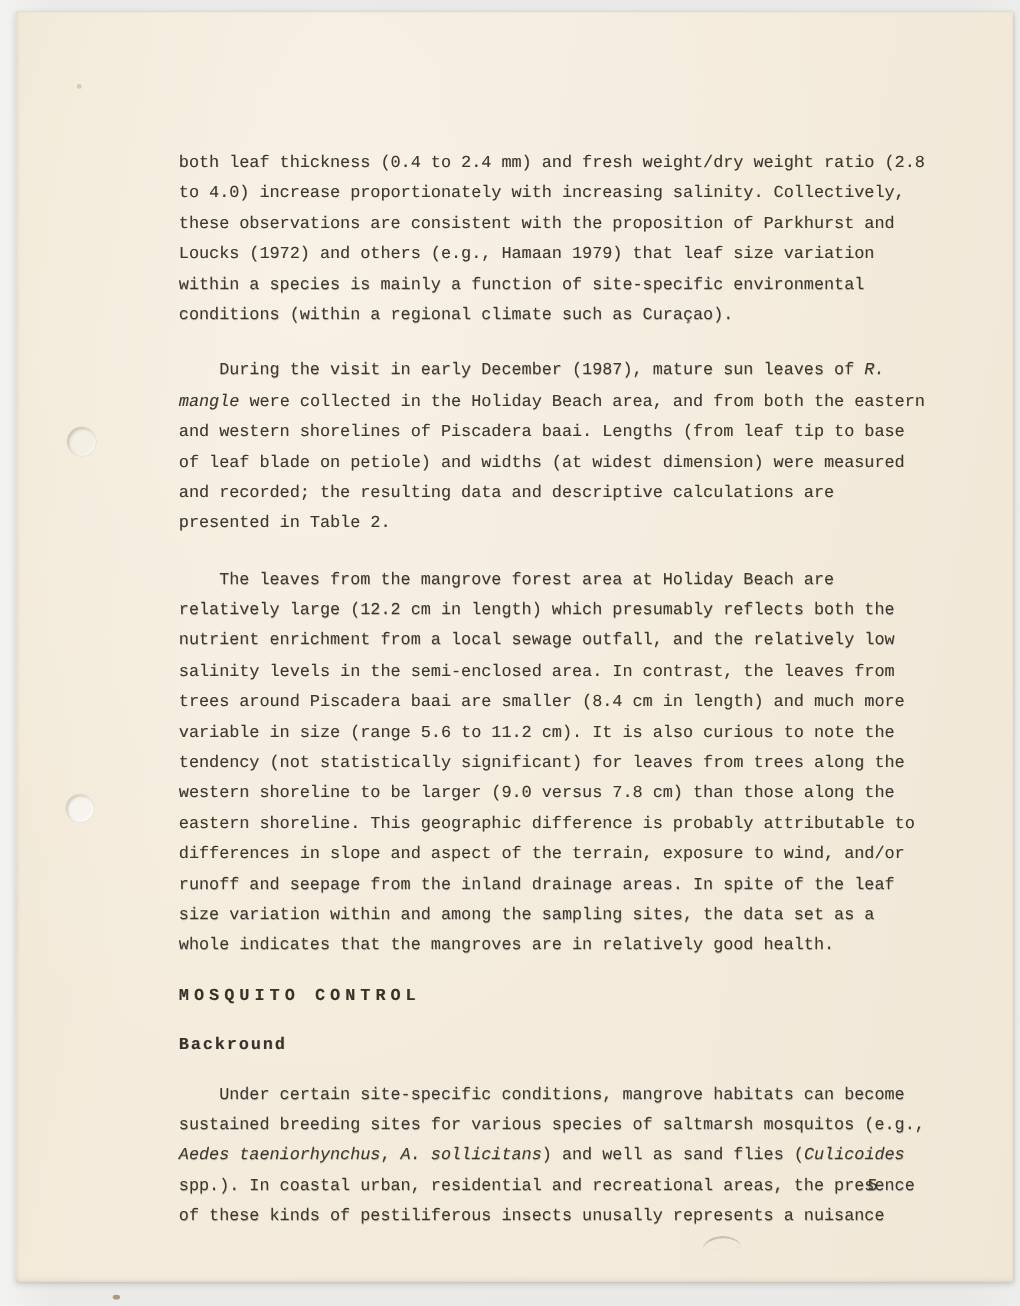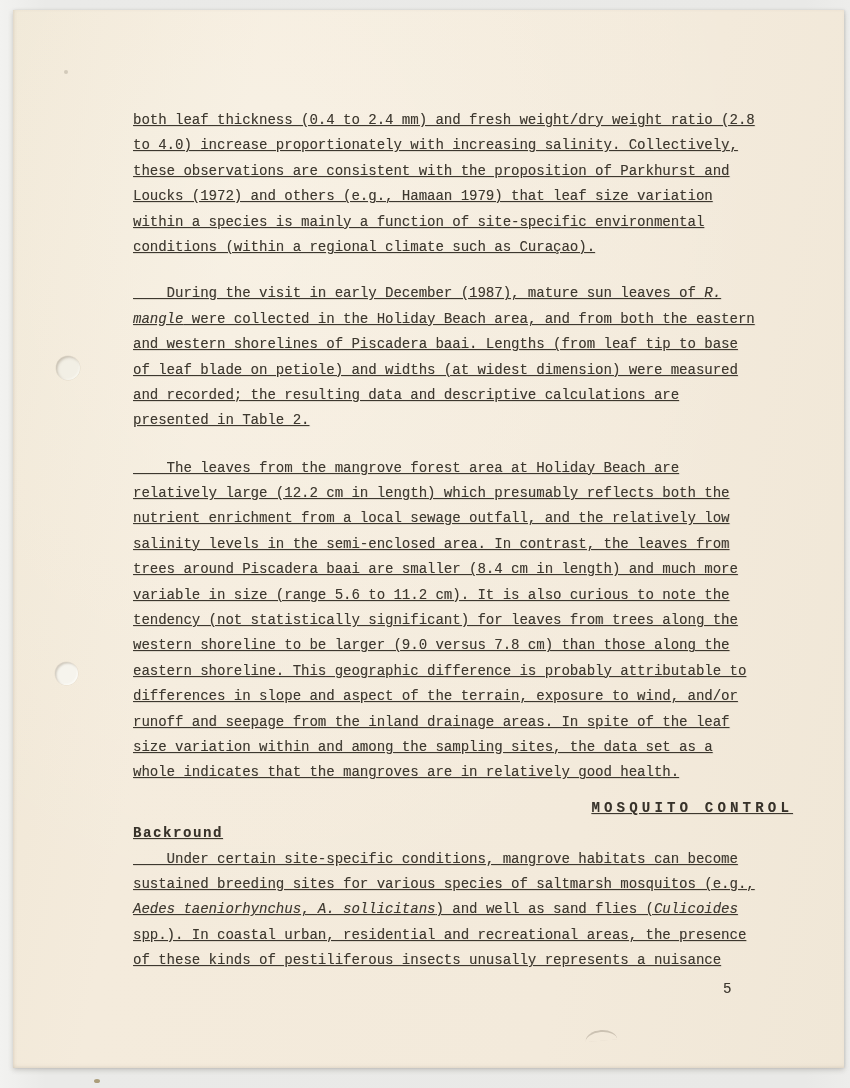--- a/index.html
+++ b/index.html
@@ -36,24 +36,24 @@
     position: absolute;
     left: 120px;
     top: 98px;
     width: 660px;
     color: #3d382f;
     font-size: 14px;
     line-height: 25.4px;
     white-space: pre;
     text-shadow: 0.3px 0.4px 0 rgba(62,56,46,0.35);
   }
-  .block { margin: 0; text-decoration: underline; }
+  .block { margin: 16px; }
   .block-1 { margin-top: 21px; }
   .block-2 { margin-top: 22px; }
-  .block-3 { margin-top: 10px; text-align: right; }
+  .block-3 { margin-top: 10px; }
   .line { height: 25.4px; }
   .italic { font-style: italic; }
   .bold { font-weight: bold; color: #37322a; }
   .heading .bold { letter-spacing: 4.2px; }
   .subheading .bold { letter-spacing: 1.6px; }
   .page-number {
     position: absolute;
     left: 710px;
     top: 967px;
     color: #3d382f;

